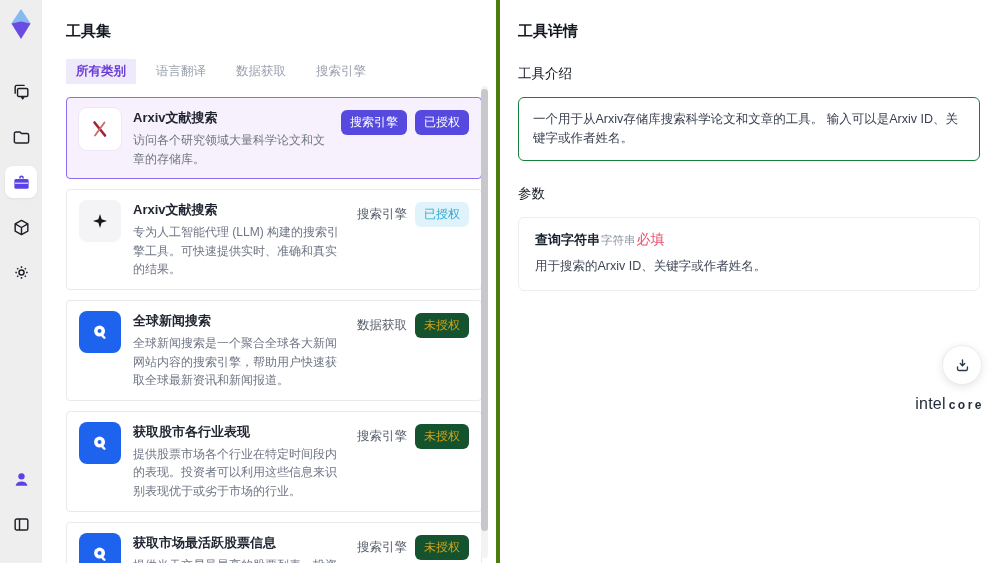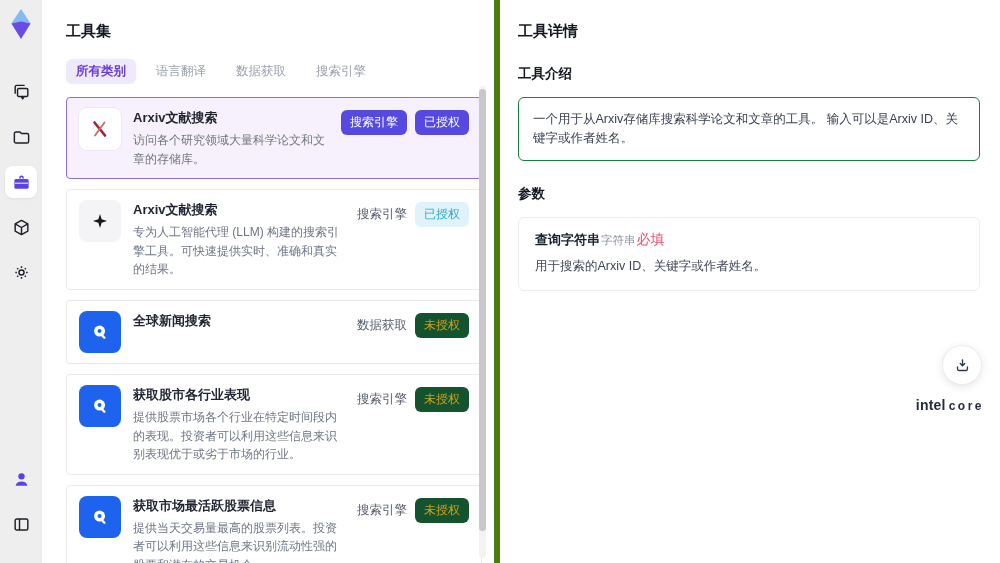--- a/index.html
+++ b/index.html
@@ -12,24 +12,24 @@
   .rail-logo{width:30px;height:32px;margin-bottom:36px;display:flex;align-items:center;justify-content:center;}
   .rail-item{width:32px;height:32px;border-radius:8px;display:flex;align-items:center;justify-content:center;
     margin-bottom:13px;color:#1c1f26;cursor:pointer;}
   .rail-item.active{background:#fff;color:#5a43e6;box-shadow:0 1px 3px rgba(0,0,0,.06);}
   .rail-spacer{flex:1;}
   .rail-bottom{display:flex;flex-direction:column;align-items:center;padding-bottom:10px;}
   .rail-item svg{display:block;}
 
   
   .list-panel{position:absolute;left:42px;top:0;width:458px;height:563px;background:#fff;
-    box-sizing:border-box;border-right:6px solid #4d7c0f;padding:22px 0 12px 24px;}
+    box-sizing:border-box;border-right:4px solid #4d7c0f;padding:22px 0 12px 24px;}
   .panel-title{font-size:15px;font-weight:700;color:#141821;}
   .tabs{display:flex;gap:10px;margin-top:18px;align-items:center;}
-  .tab{font-size:12.5px;color:#9aa1ad;padding:4px 10px;border-radius:6px;cursor:pointer;white-space:nowrap;}
+  .tab{font-size:12.5px;color:#9aa1ad;padding:4px 10px;border-radius:1px;cursor:pointer;white-space:nowrap;}
   .tab.active{background:#efe9fc;color:#6a3ed6;font-weight:700;}
   .cards{margin-top:13px;width:416px;display:flex;flex-direction:column;gap:10px;}
   .card{box-sizing:border-box;border:1px solid #e9e9ee;border-radius:4px;background:#fff;
     padding:10px 12px;display:flex;gap:12px;cursor:pointer;}
   .card.selected{border:1.5px solid #8f6bef;background:#f7f1fd;}
   .tool-icon{width:42px;height:42px;border-radius:8px;flex-shrink:0;
     display:flex;align-items:center;justify-content:center;}
   .icon-arxiv{background:#fff;box-shadow:0 0 0 1px #efe6f6;}
   .icon-sparkle{background:#f4f4f6;}
   .icon-blue-search{background:#1d63ed;}
@@ -43,36 +43,36 @@
   .chip-authorized{background:#e1f3fa;color:#2ea8d5;}
   .chip-unauthorized{background:#14532d;color:#cfa21b;}
 
   
   .scrollbar{position:absolute;right:8px;top:86px;width:7px;height:472px;background:#f3f3f4;border-radius:4px;}
   .scroll-thumb{position:absolute;top:3px;left:0;width:7px;height:442px;background:#c7c7cc;border-radius:4px;cursor:pointer;}
 
   
   .detail-panel{position:absolute;left:500px;top:0;width:500px;height:425px;background:#fff;
     box-sizing:border-box;padding:22px 20px 0 18px;}
-  .section-heading{font-size:13.5px;font-weight:700;color:#141821;margin-top:24px;}
+  .section-heading{font-size:13.5px;font-weight:400;color:#141821;margin-top:24px;}
   .intro-box{margin-top:14px;border:1px solid #15803d;border-radius:6px;padding:12px 14px;
     font-size:12.5px;color:#3a4150;line-height:1.5;}
   .param-box{margin-top:14px;border:1px solid #ededf0;border-radius:6px;padding:13px 16px 15px;}
   .param-head{display:flex;align-items:baseline;gap:1px;}
   .param-name{font-size:13px;font-weight:700;color:#17202e;}
   .param-type{font-size:11.5px;color:#8b93a0;}
   .param-required{font-size:14px;color:#e8506e;}
   .param-desc{margin-top:9px;font-size:12.5px;color:#3f4655;}
 
   
   .download-fab{position:absolute;right:18px;bottom:40px;width:38px;height:38px;border-radius:50%;
     background:#fff;border:1px solid #ececf0;box-shadow:0 2px 8px rgba(0,0,0,.10);
     display:flex;align-items:center;justify-content:center;cursor:pointer;}
   .brand{position:absolute;right:16px;bottom:12px;color:#252d3d;display:flex;align-items:baseline;gap:3px;}
-  .brand .intel{font-size:14px;font-weight:700;letter-spacing:.2px;}
+  .brand .intel{font-size:16px;font-weight:400;letter-spacing:.2px;}
   .brand .core{font-size:12px;letter-spacing:2.5px;font-weight:700;text-align:center;}
 </style>
 </head>
 <body>
 
 <div class="app">
 
   <div class="rail">
     <div class="rail-logo">
       <svg width="26" height="30" viewBox="0 0 24 28">
@@ -179,20 +179,21 @@
         <div class="card">
     <div class="tool-icon icon-blue-search">
             <svg width="22" height="22" viewBox="0 0 24 24">
               <circle cx="11.5" cy="11" r="6" fill="#fff"></circle>
               <circle cx="11.5" cy="11" r="2.2" fill="#1d63ed"></circle>
               <rect x="15" y="14.6" width="5.2" height="2.6" rx="1.3" transform="rotate(45 15 14.6)" fill="#fff"></rect>
             </svg>
           </div>
     <div class="card-main">
       <div class="card-title">全球新闻搜索</div>
+      <div class="card-desc">全球新闻搜索是一个聚合全球各大新闻网站内容的搜索引擎，帮助用户快速获取全球最新资讯和新闻报道。</div>
     </div>
     <div class="card-side">
       <span class="cat-text">数据获取</span>
       <span class="chip chip-unauthorized">未授权</span>
     </div>
   </div>
         <div class="card">
     <div class="tool-icon icon-blue-search">
             <svg width="22" height="22" viewBox="0 0 24 24">
               <circle cx="11.5" cy="11" r="6" fill="#fff"></circle>

